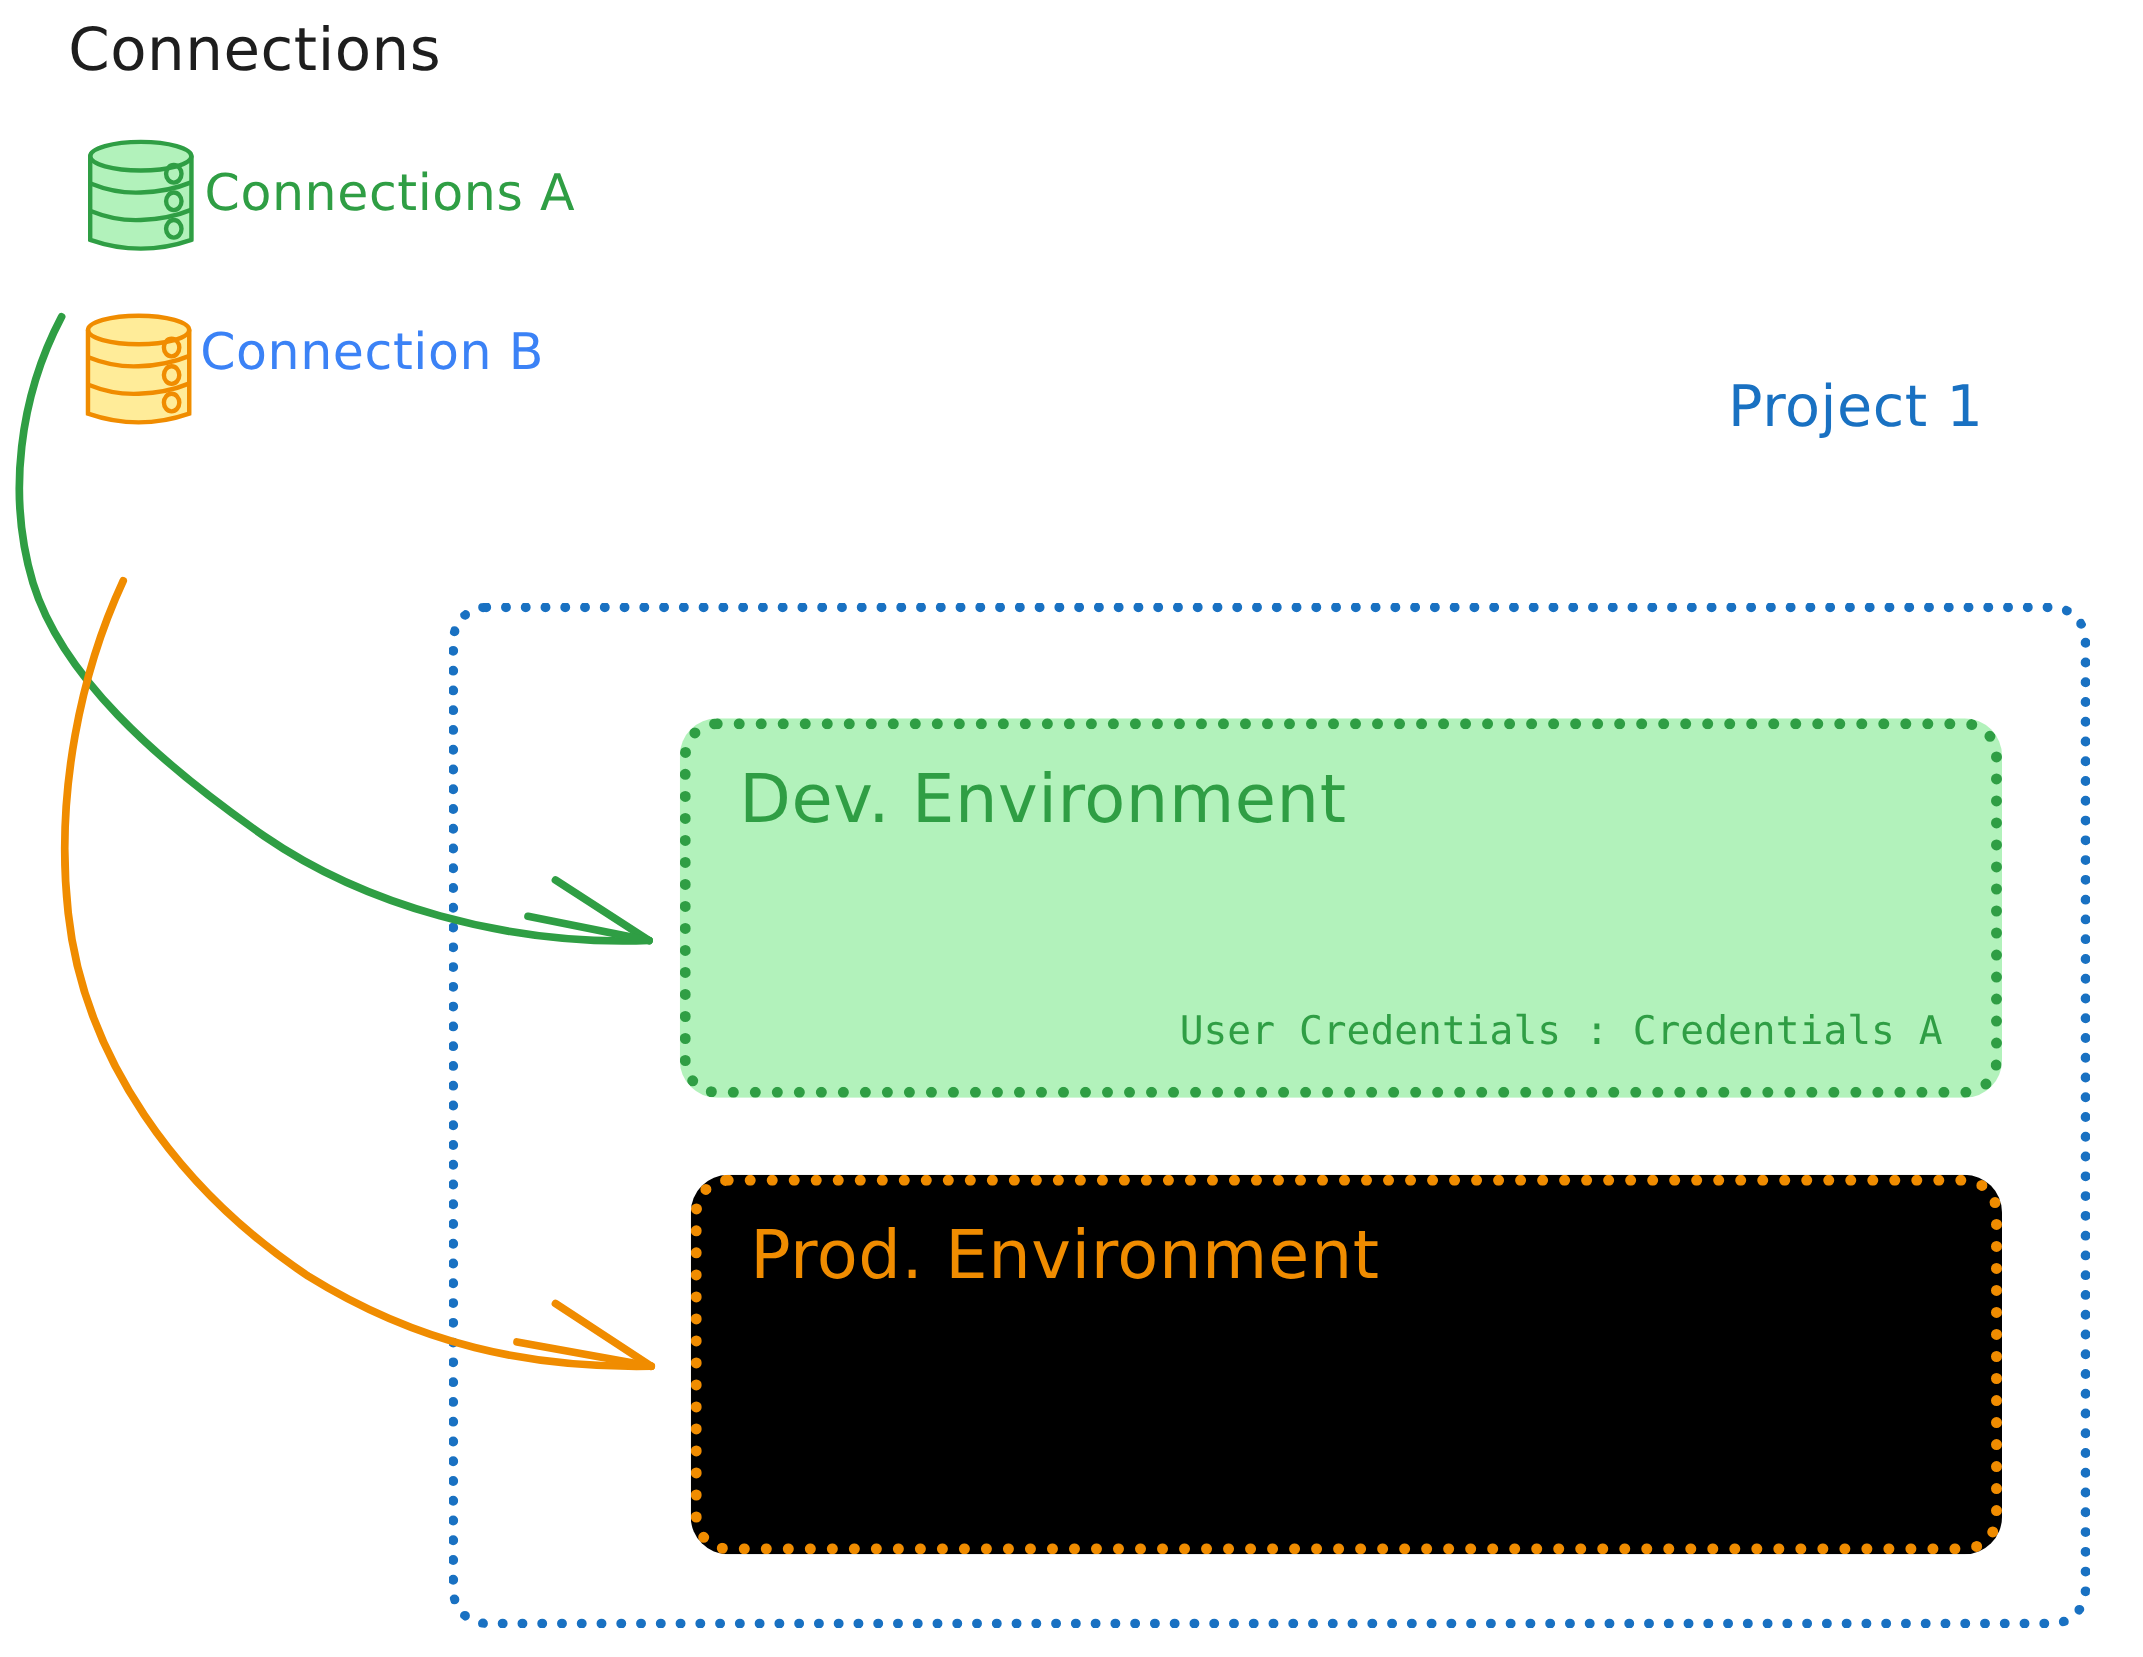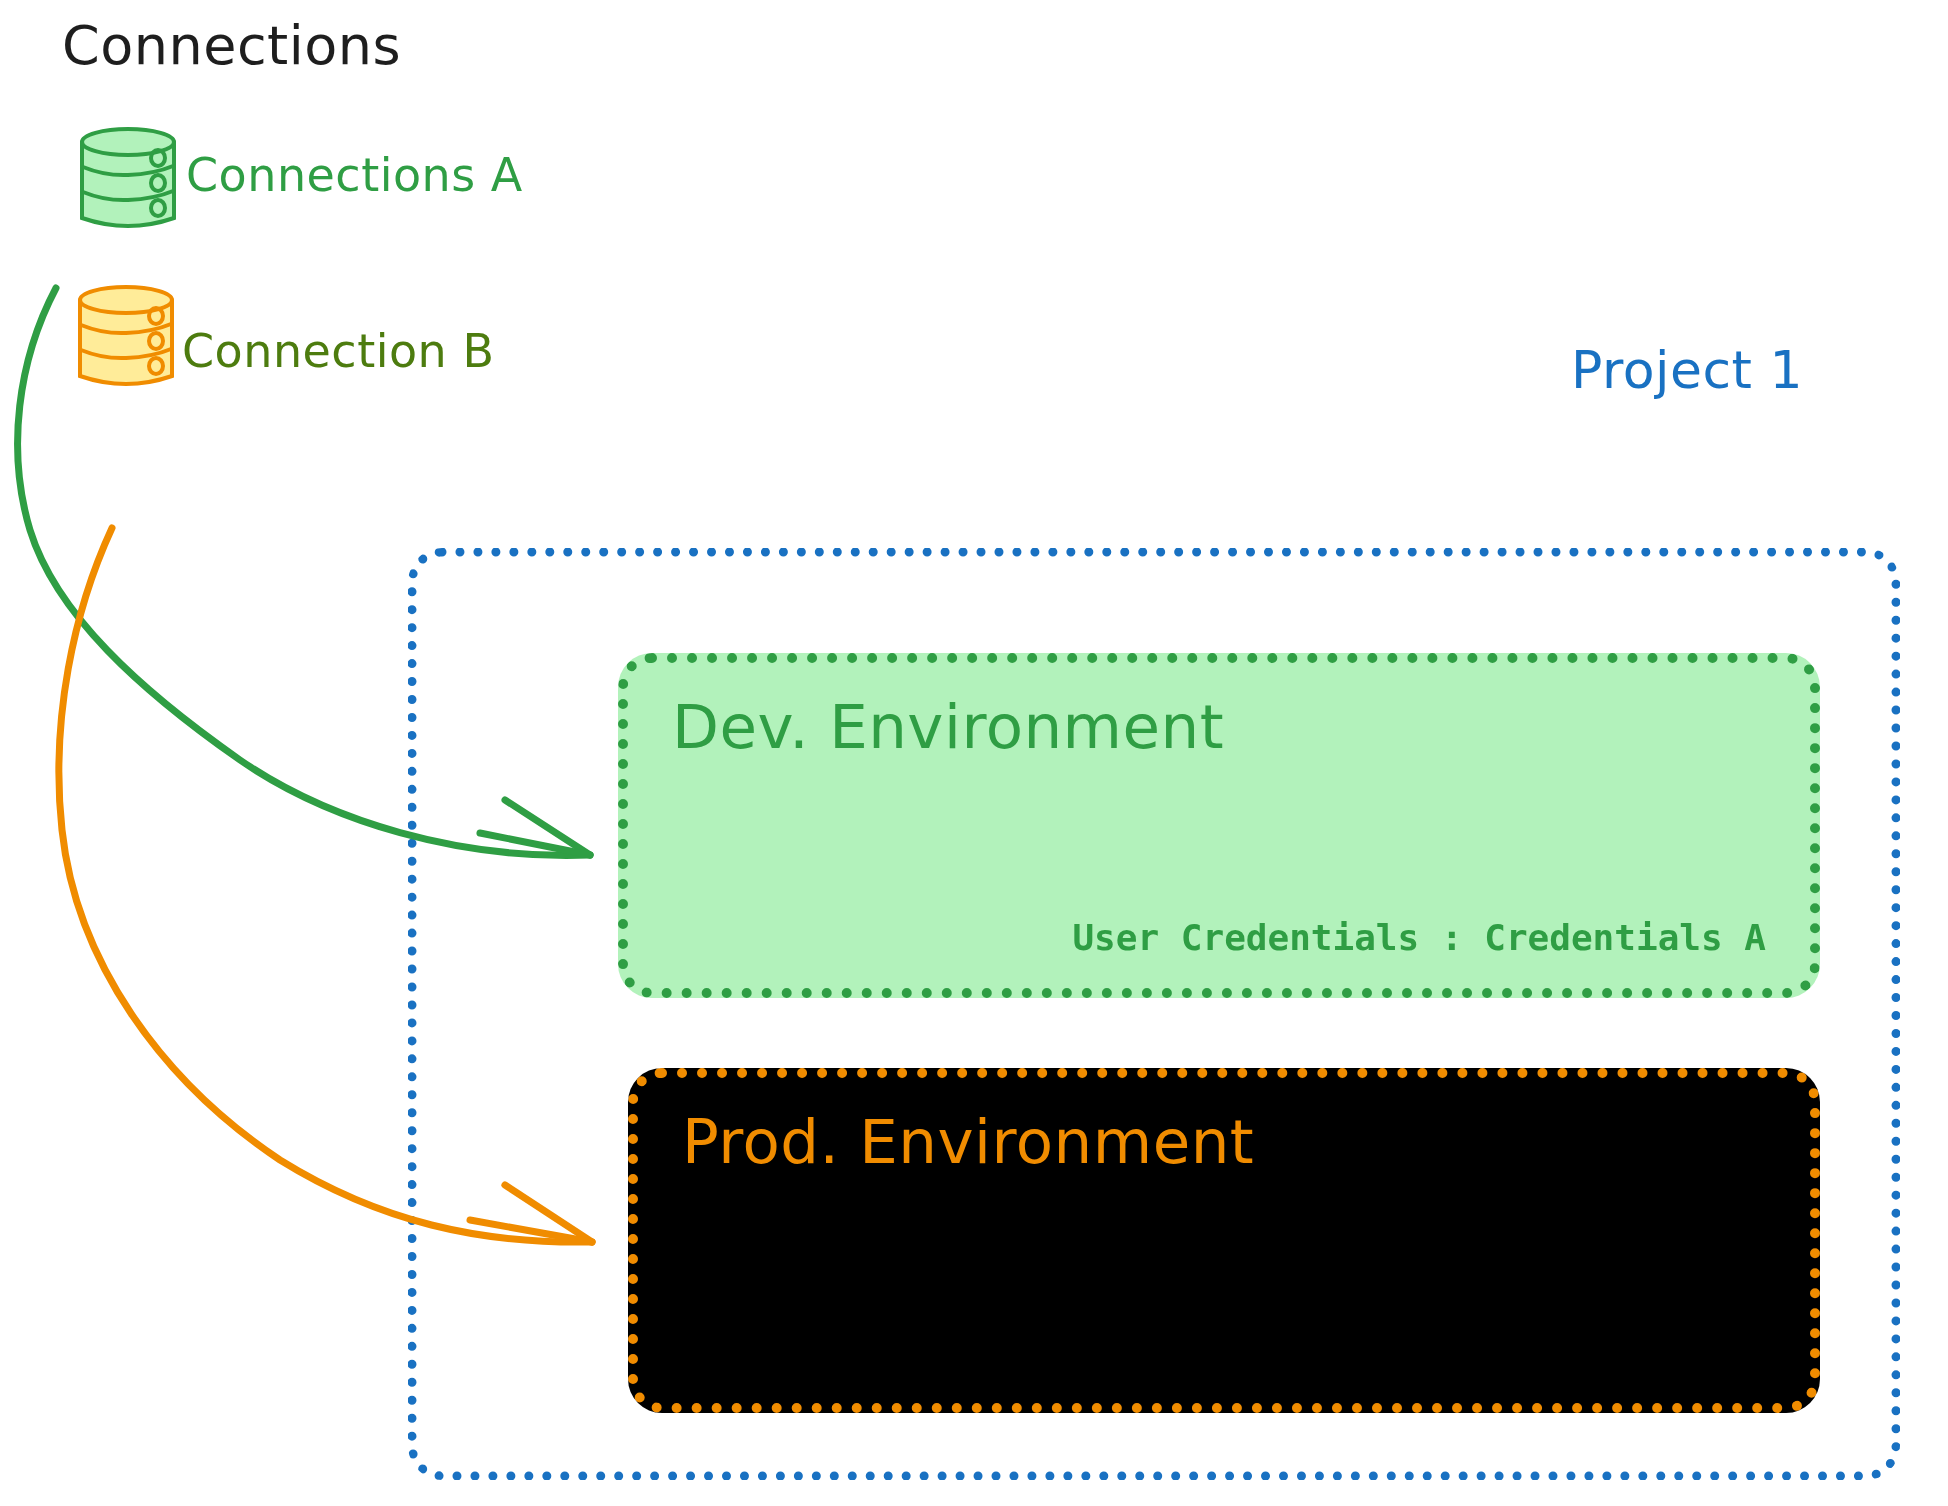--- a/index.html
+++ b/index.html
@@ -17,21 +17,21 @@
   }
 
   
   .hand {
     font-family: "DejaVu Sans", sans-serif;
     font-weight: 500;
     letter-spacing: 0.5px;
   }
   .mono {
     font-family: "DejaVu Sans Mono", monospace;
-    font-weight: 700;
+    font-weight: 400;
     letter-spacing: 0px;
   }
 
   #title-connections {
     position: absolute;
     left: 62px;
     top: 14px;
     font-size: 54px;
     color: #1e1e1e;
     white-space: nowrap;
@@ -41,23 +41,23 @@
     position: absolute;
     left: 186px;
     top: 148px;
     font-size: 46px;
     color: #2f9e44;
     white-space: nowrap;
   }
   #label-connection-b {
     position: absolute;
     left: 182px;
-    top: 324px;
+    top: 292px;
     font-size: 46px;
-    color: #4d7c0f;
+    color: #3b82f6;
     white-space: nowrap;
   }
 
   #label-project-1 {
     position: absolute;
     left: 1530px;
     top: 340px;
     font-size: 52px;
     color: #1971c2;
     white-space: nowrap;

